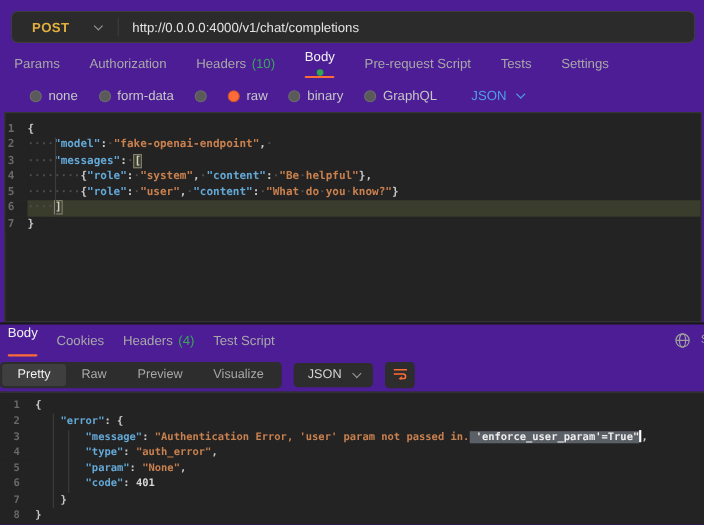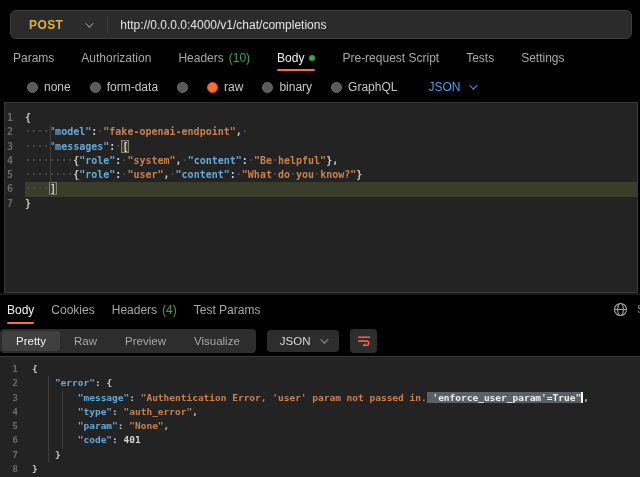--- a/index.html
+++ b/index.html
@@ -1,36 +1,36 @@
 <!DOCTYPE html>
 <html><head>
 <meta charset="utf-8">
 <style>
   * { margin:0; padding:0; box-sizing:border-box; }
   html,body { background:#1a1a1a; }
   .app {
-    width:640px; height:477px; background:#000000; overflow:hidden;
+    width:640px; height:477px; background:#4c1d95; overflow:hidden;
     font-family:"Liberation Sans", sans-serif; color:#c9c9c9; position:relative;
   }
   
   .req-bar {
     position:absolute; left:10px; right:8px; top:10px; height:29px;
     background:#2b2b2b; border:1px solid #3d3d3d; border-radius:6px;
     display:flex; align-items:center;
   }
   .method-btn { display:flex; align-items:center; gap:22px; padding:0 16px 0 18px; height:100%; cursor:pointer; }
   .method-label { color:#e2af3f; font-weight:bold; font-size:12px; letter-spacing:.4px; }
   .chev { width:6px; height:6px; border-right:1.5px solid #9a9a9a; border-bottom:1.5px solid #9a9a9a; transform:rotate(45deg) translateY(-2px); display:inline-block; }
   .chev.blue { border-color:#4e9fea; }
   .vsep { width:1px; height:17px; background:#3d3d3d; }
   .url-text { color:#e3e3e3; font-size:12px; padding-left:12px; }
   
   .tabs-row { position:absolute; left:0; right:0; top:44px; height:28px; display:flex; align-items:flex-end; gap:27px; padding:0 13px; font-size:12px; }
   .tab { position:relative; color:#a8a8a8; height:100%; display:flex; align-items:center; gap:5px; cursor:pointer; white-space:nowrap; }
-  .tab.active { color:#f2f2f2; }
+  .tab.active { color:#f2f2f2;flex-direction:column; }
   .tab.active::after { content:""; position:absolute; left:0; right:0; bottom:1px; height:2px; background:#ff6c37; border-radius:1px; }
   .tab .count { color:#3aa45c; }
   .green-dot { width:6px; height:6px; border-radius:50%; background:#2ea84e; display:inline-block; }
   
   .modes-row { position:absolute; left:0; right:0; top:72px; height:30px; display:flex; align-items:center; gap:19px; padding:0 0 0 27px; font-size:12px; }
   .mode { display:flex; align-items:center; gap:6px; color:#c6c6c6; cursor:pointer; white-space:nowrap;justify-content:flex-end; }
   .radio { width:11px; height:11px; border-radius:50%; background:#5a5a5a; border:1px solid #6c6c6c; }
   .mode.selected .radio { background:#ff6c37; border-color:#c85529; }
   .format-select { display:flex; align-items:center; gap:9px; margin-left:12px; color:#4e9fea; font-size:12px; cursor:pointer; }
   
@@ -161,21 +161,21 @@
         <span>Body</span>
       </div>
       <div class="tab">
         <span>Cookies</span>
       </div>
       <div class="tab">
         <span>Headers</span>
         <span class="count">(4)</span>
       </div>
       <div class="tab">
-        <span>Test Params</span>
+        <span>Test Script</span>
       </div>
     </div>
 
   <div class="resp-right">
     <span>
       <svg width="15" height="15" viewBox="0 0 16 16" fill="none" stroke="#9e9e9e" stroke-width="1.2">
         <circle cx="8" cy="8" r="6.4"></circle>
         <ellipse cx="8" cy="8" rx="3" ry="6.4"></ellipse>
         <path d="M1.6 8 h12.8"></path>
       </svg>

